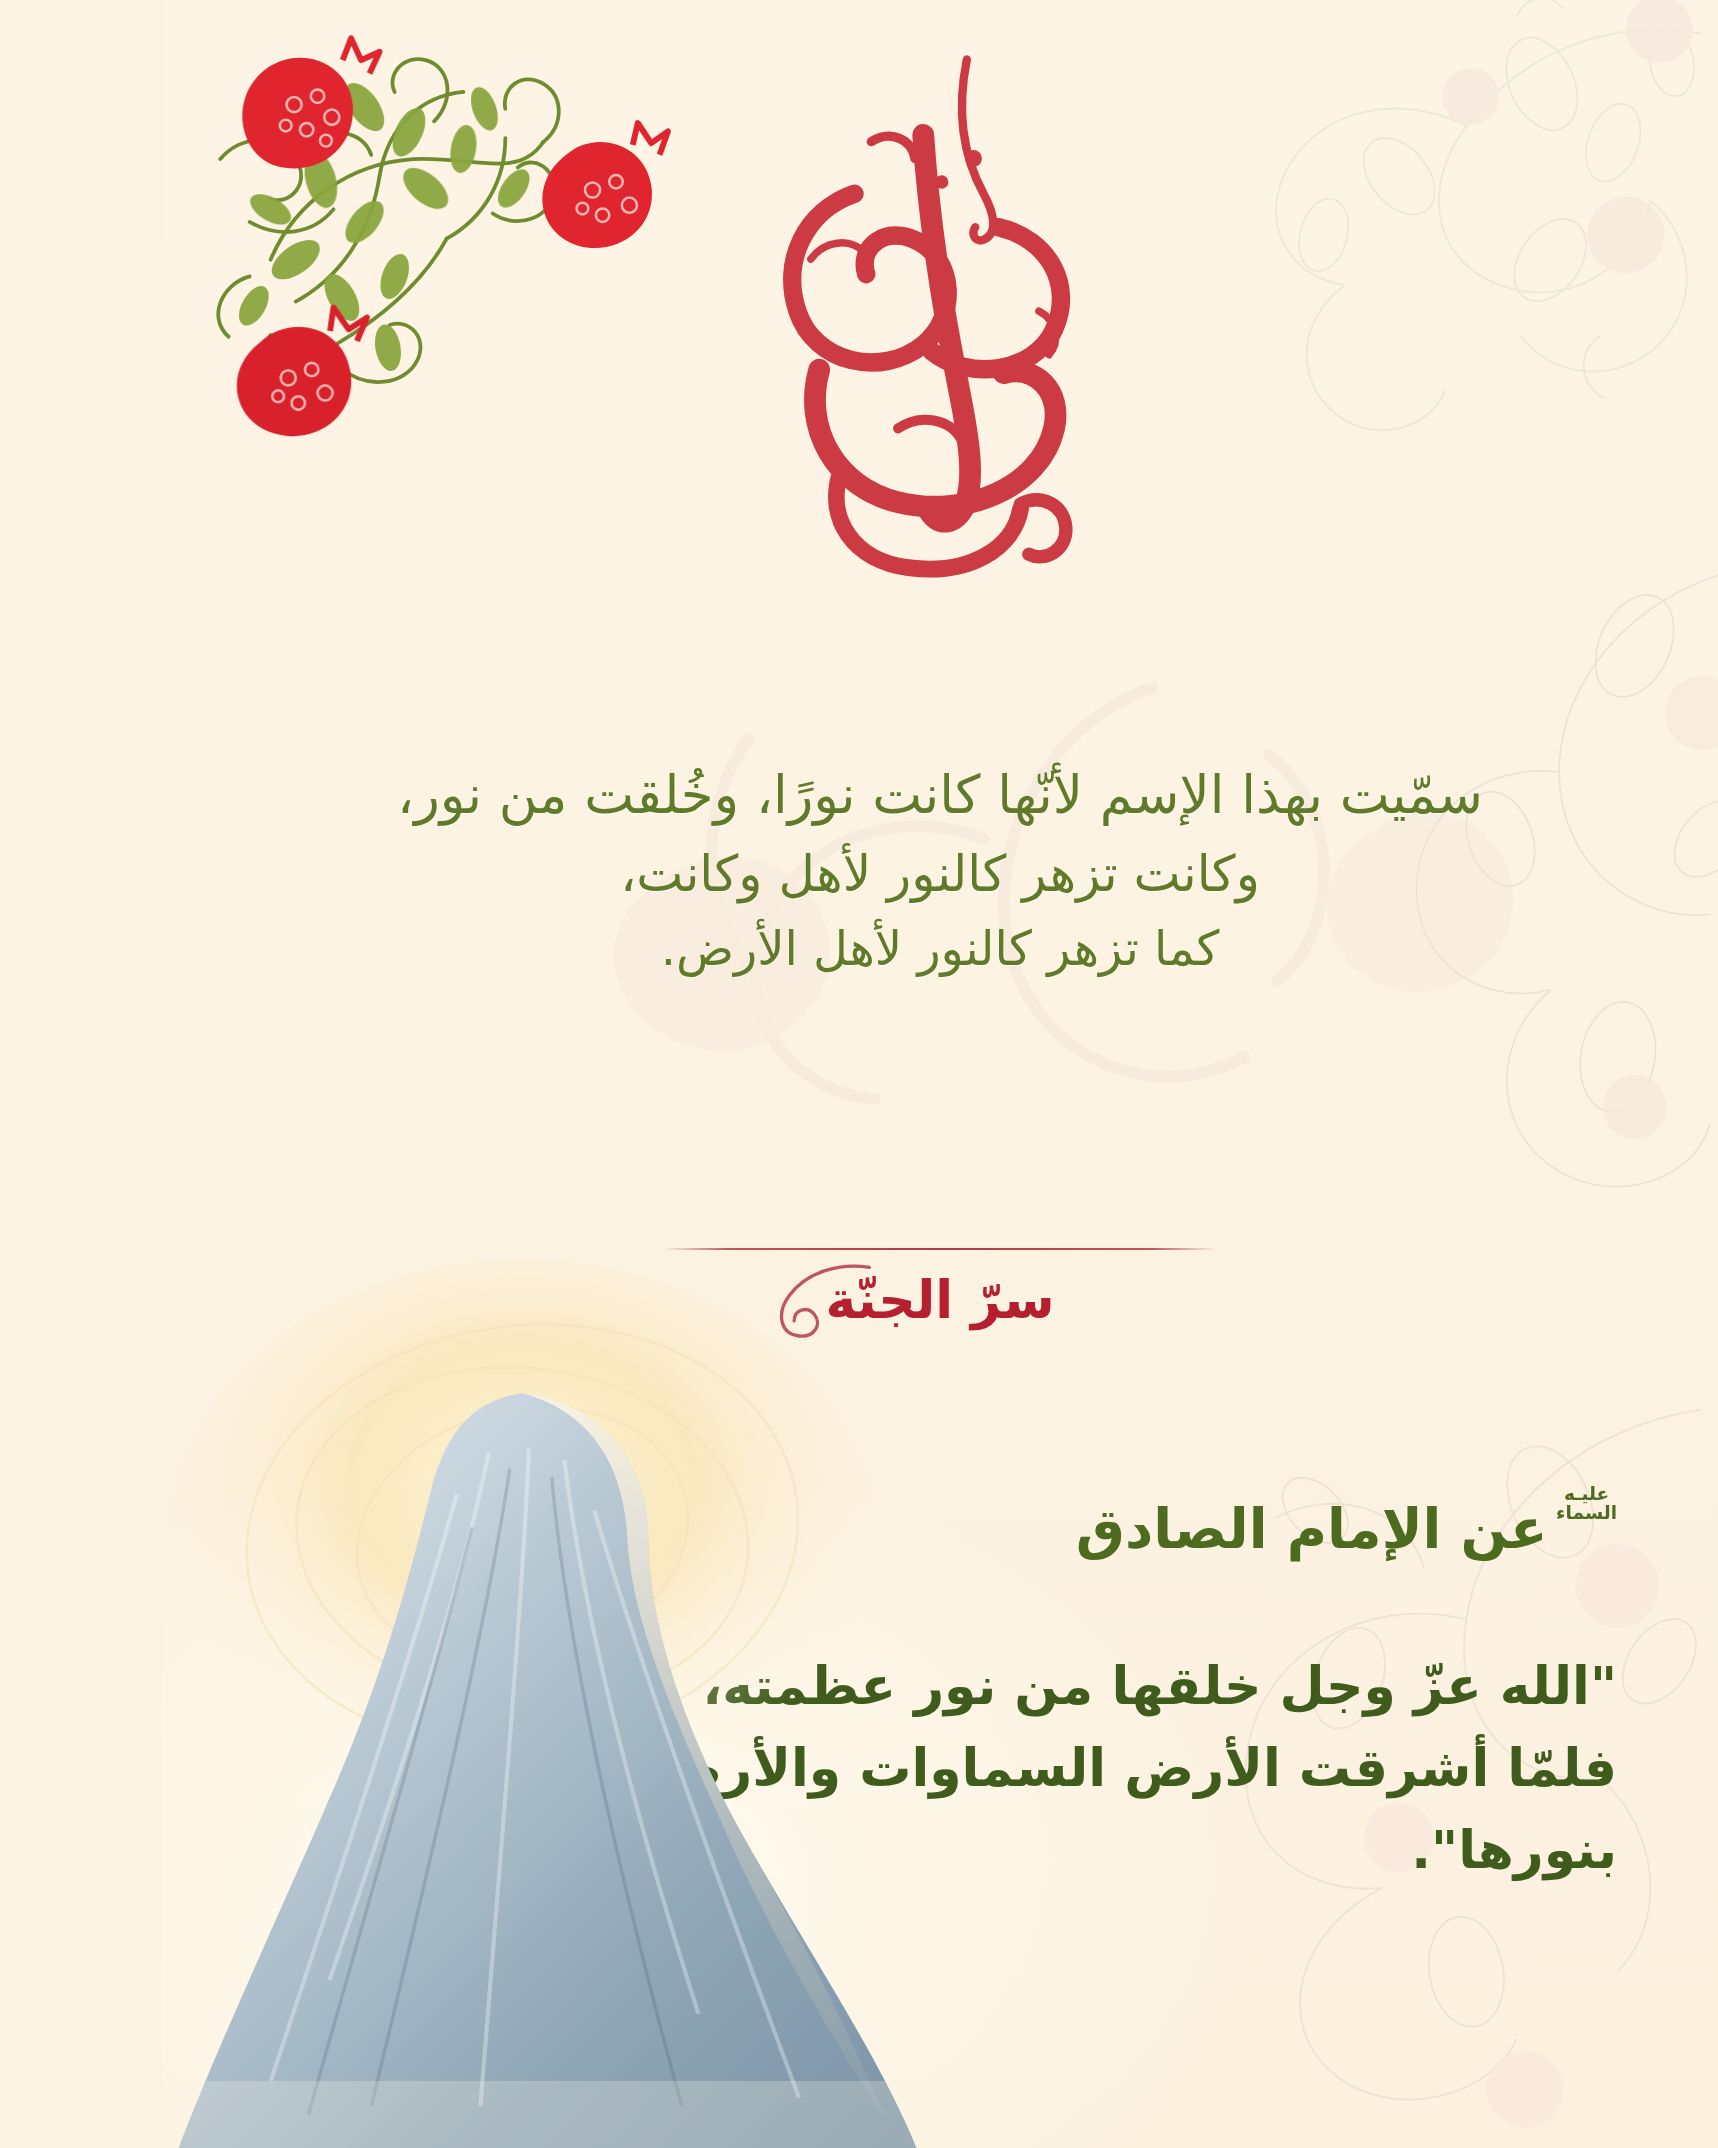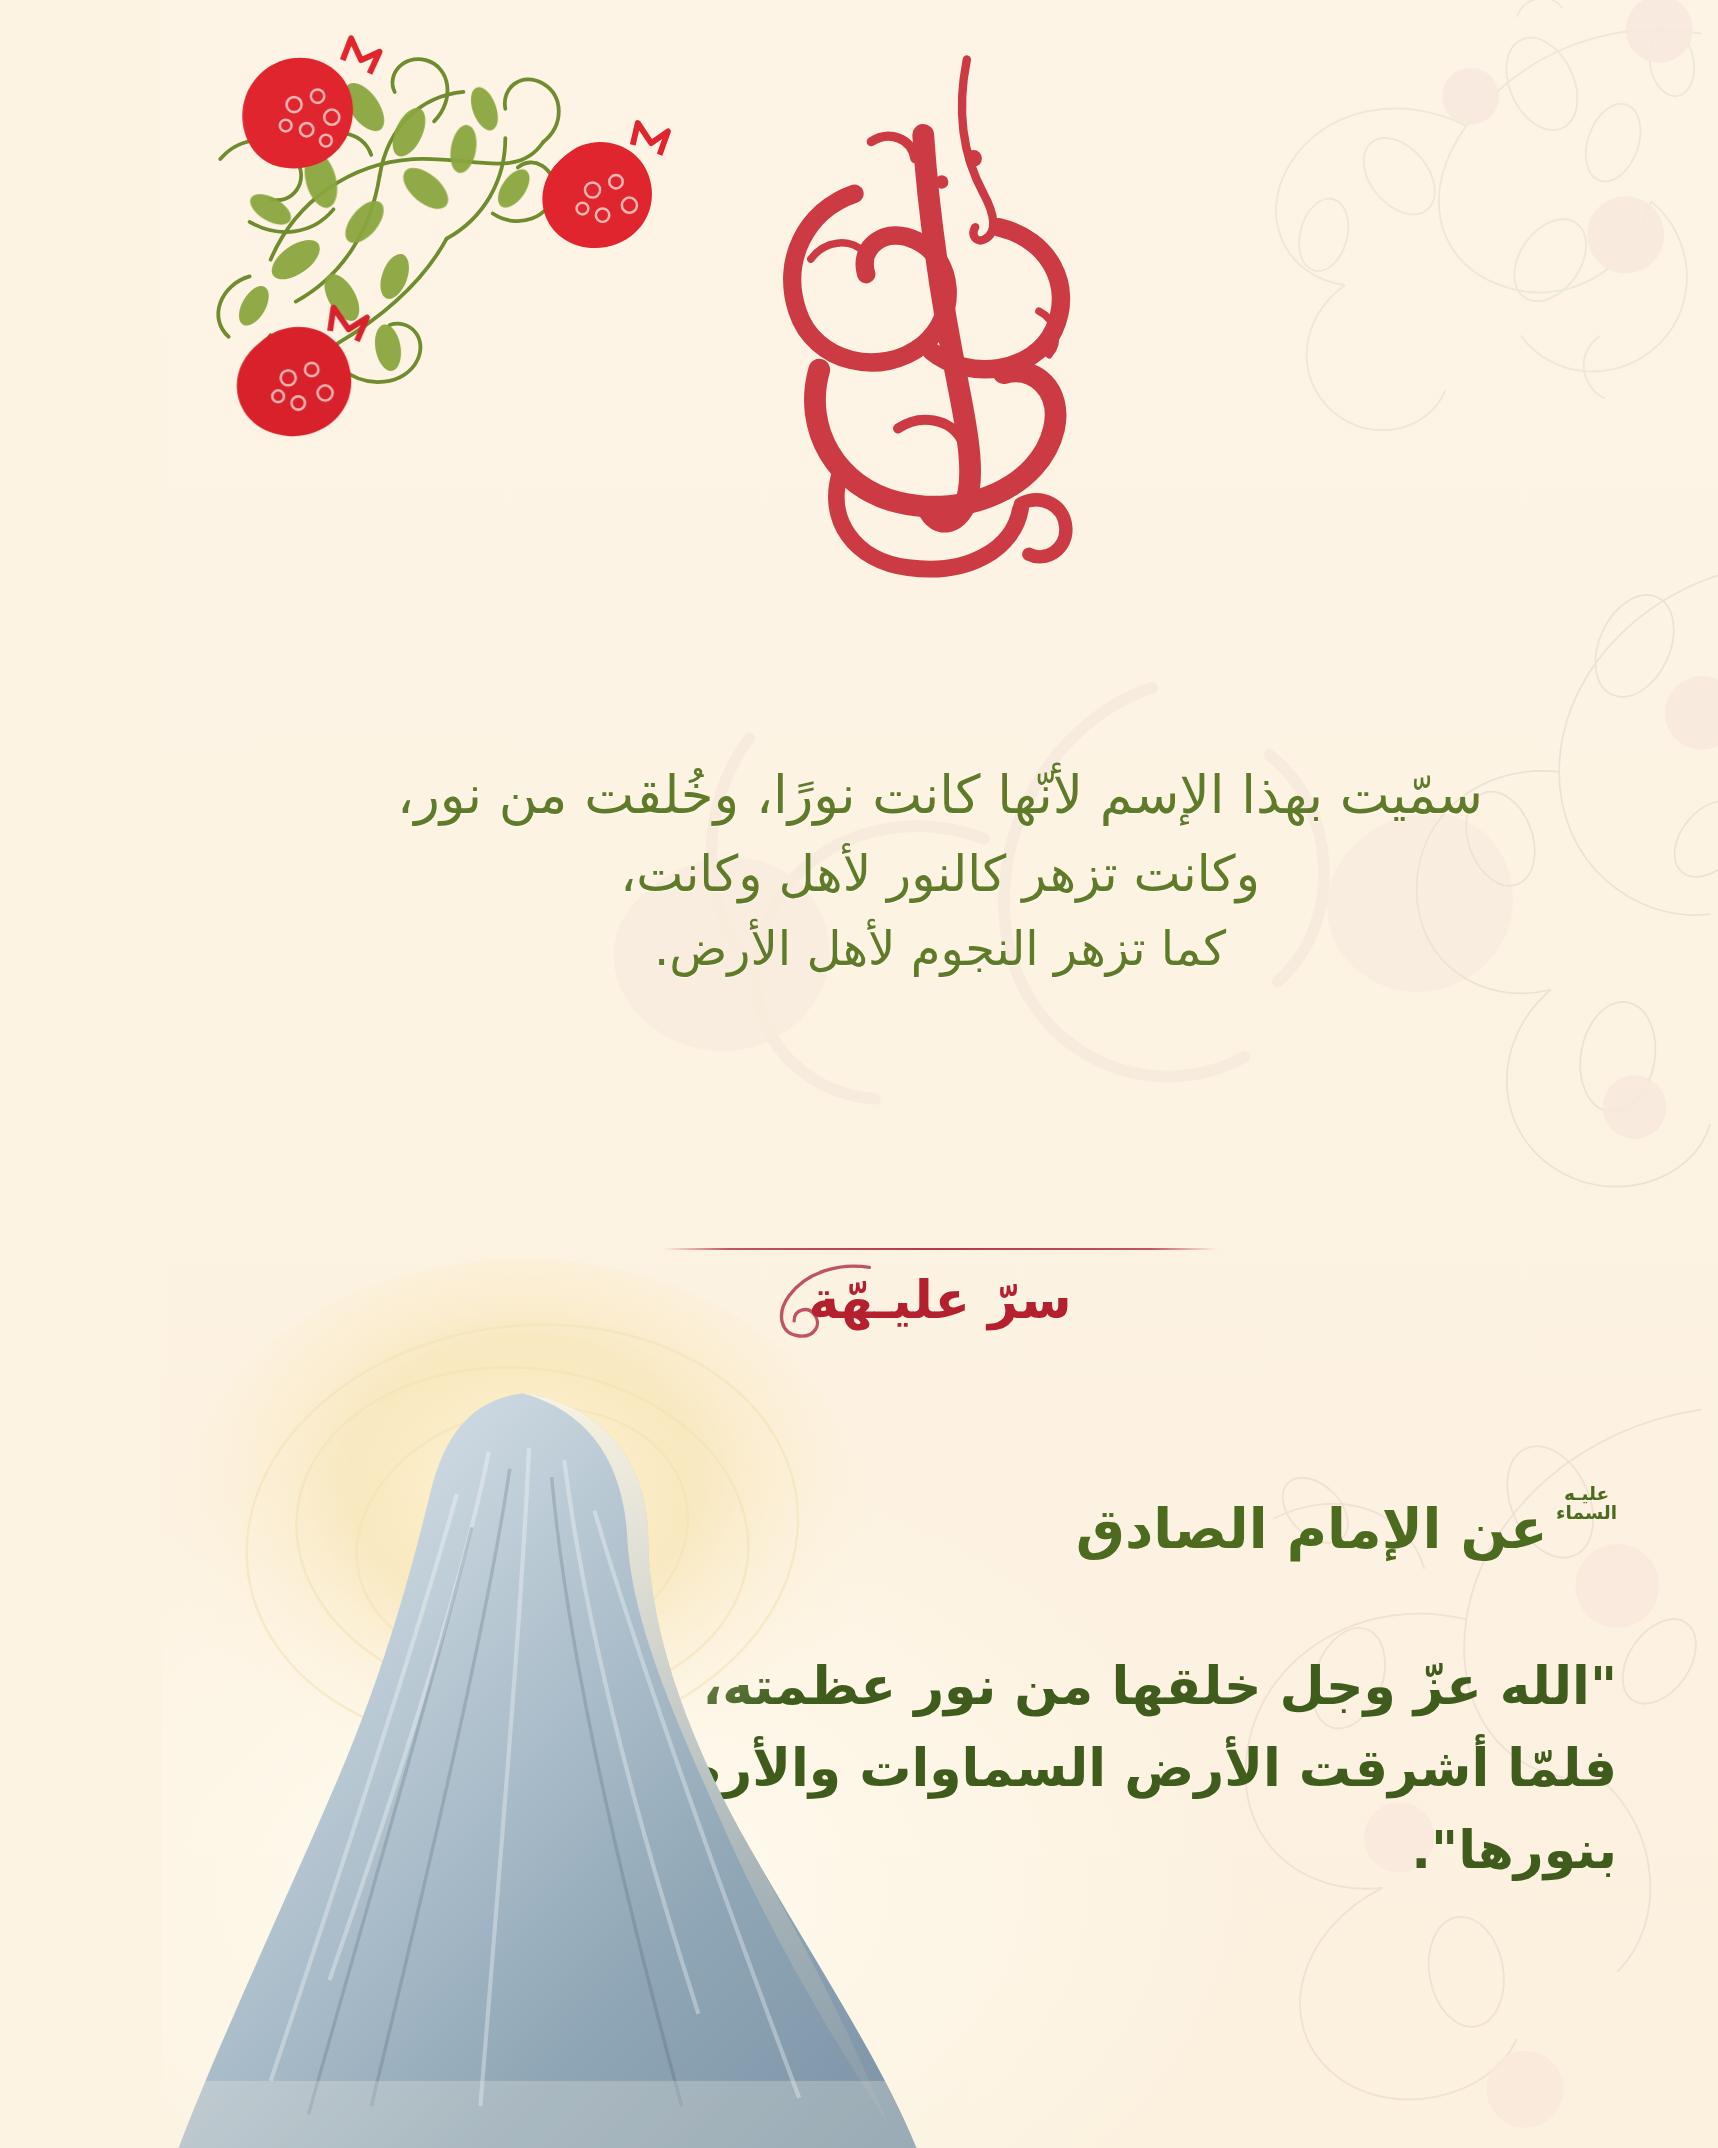--- a/index.html
+++ b/index.html
@@ -336,31 +336,31 @@
       <path d="M268 128 c22 -14 48 -4 52 20" fill="none" stroke="#cc3b44" stroke-width="11" stroke-linecap="round"></path>
       <path d="M196 268 c16 -22 46 -26 64 -8" fill="none" stroke="#cc3b44" stroke-width="9" stroke-linecap="round"></path>
       <path d="M300 470 c26 -18 62 -12 76 14" fill="none" stroke="#cc3b44" stroke-width="12" stroke-linecap="round"></path>
       <path d="M468 330 c20 10 26 36 12 52" fill="none" stroke="#cc3b44" stroke-width="9" stroke-linecap="round"></path>
     </g>
   </svg>
 
   <div class="intro">
     <span class="line line1">سمّيت بهذا الإسم لأنّها كانت نورًا، وخُلقت من نور،</span>
     <span class="line line2">وكانت تزهر كالنور لأهل وكانت،</span>
-    <span class="line line3">كما تزهر النجوم لأهل الأرض.</span>
+    <span class="line line3">كما تزهر كالنور لأهل الأرض.</span>
   </div>
 
   <div class="divider-wrap">
     <div class="divider-line"></div>
     <svg class="swirl" viewBox="0 0 150 110" aria-hidden="true">
       <g fill="none" stroke="#c05561" stroke-width="4" stroke-linecap="round">
         <path d="M146 16 C110 10 70 22 50 50 C34 72 40 96 62 98 C80 100 90 84 80 72 C72 62 56 66 56 80"></path>
       </g>
     </svg>
-    <div class="subtitle">سرّ عليـهّة</div>
+    <div class="subtitle">سرّ الجنّة</div>
   </div>
 
   <div class="attribution">
     <span class="honorific">
       <span>عليـه</span>
       <span>السماء</span>
     </span><span>عن الإمام الصادق</span>
   </div>
 
   <div class="quote">

